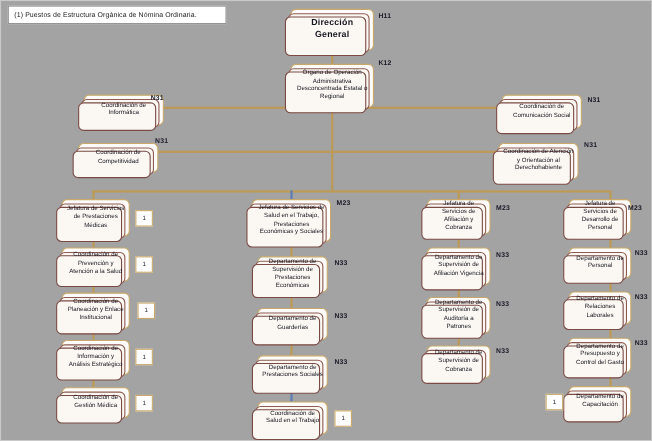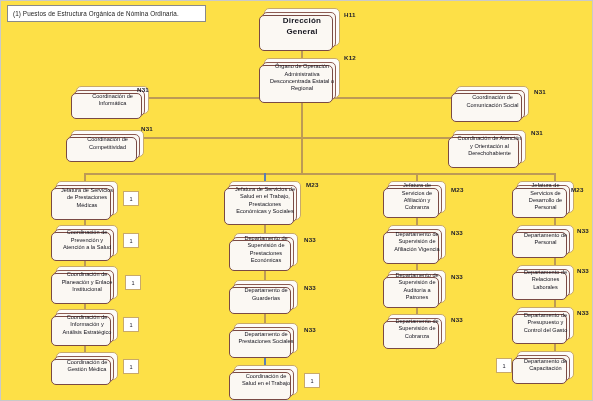--- a/index.html
+++ b/index.html
@@ -5,21 +5,21 @@
 <style>
   html,body{margin:0;padding:0;background:#ffffff;}
   body{
     font-family:"Liberation Sans","DejaVu Sans",sans-serif;
     -webkit-font-smoothing:antialiased;
   }
   #canvas{
     position:relative;
     width:593px;
     height:401px;
-    background:#fde047;
+    background:#a3a3a3;
     overflow:hidden;
     border:1px solid #c9c9c9;
     box-sizing:border-box;
   }
 
   
   .legend{
     position:absolute;
     left:6px; top:4px;
     width:199px; height:17px;

